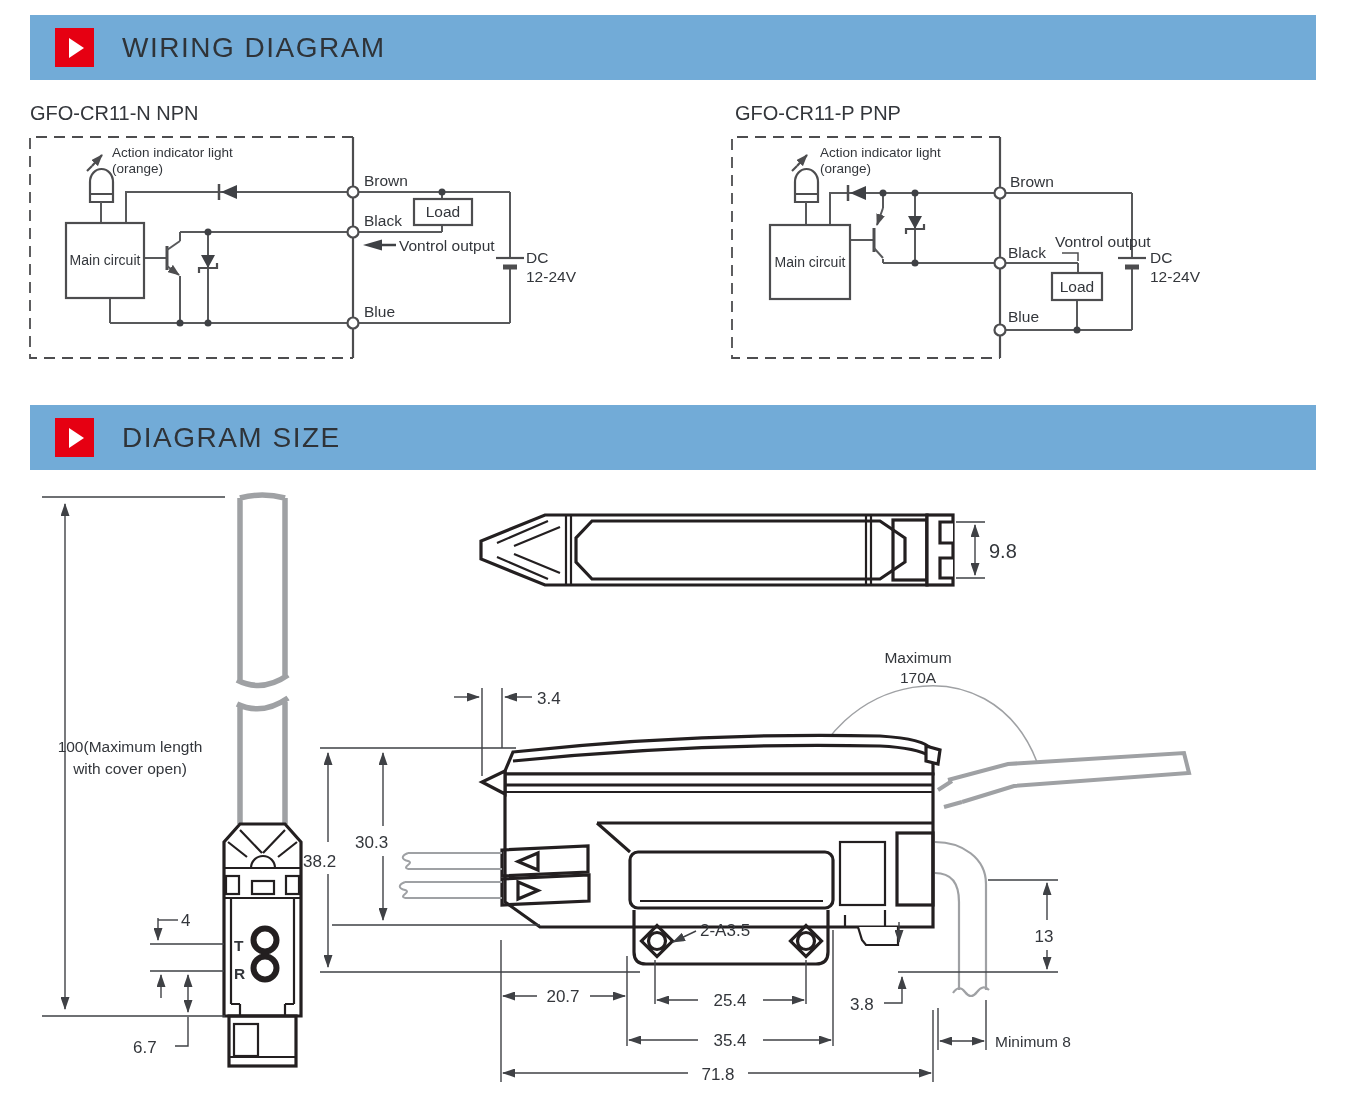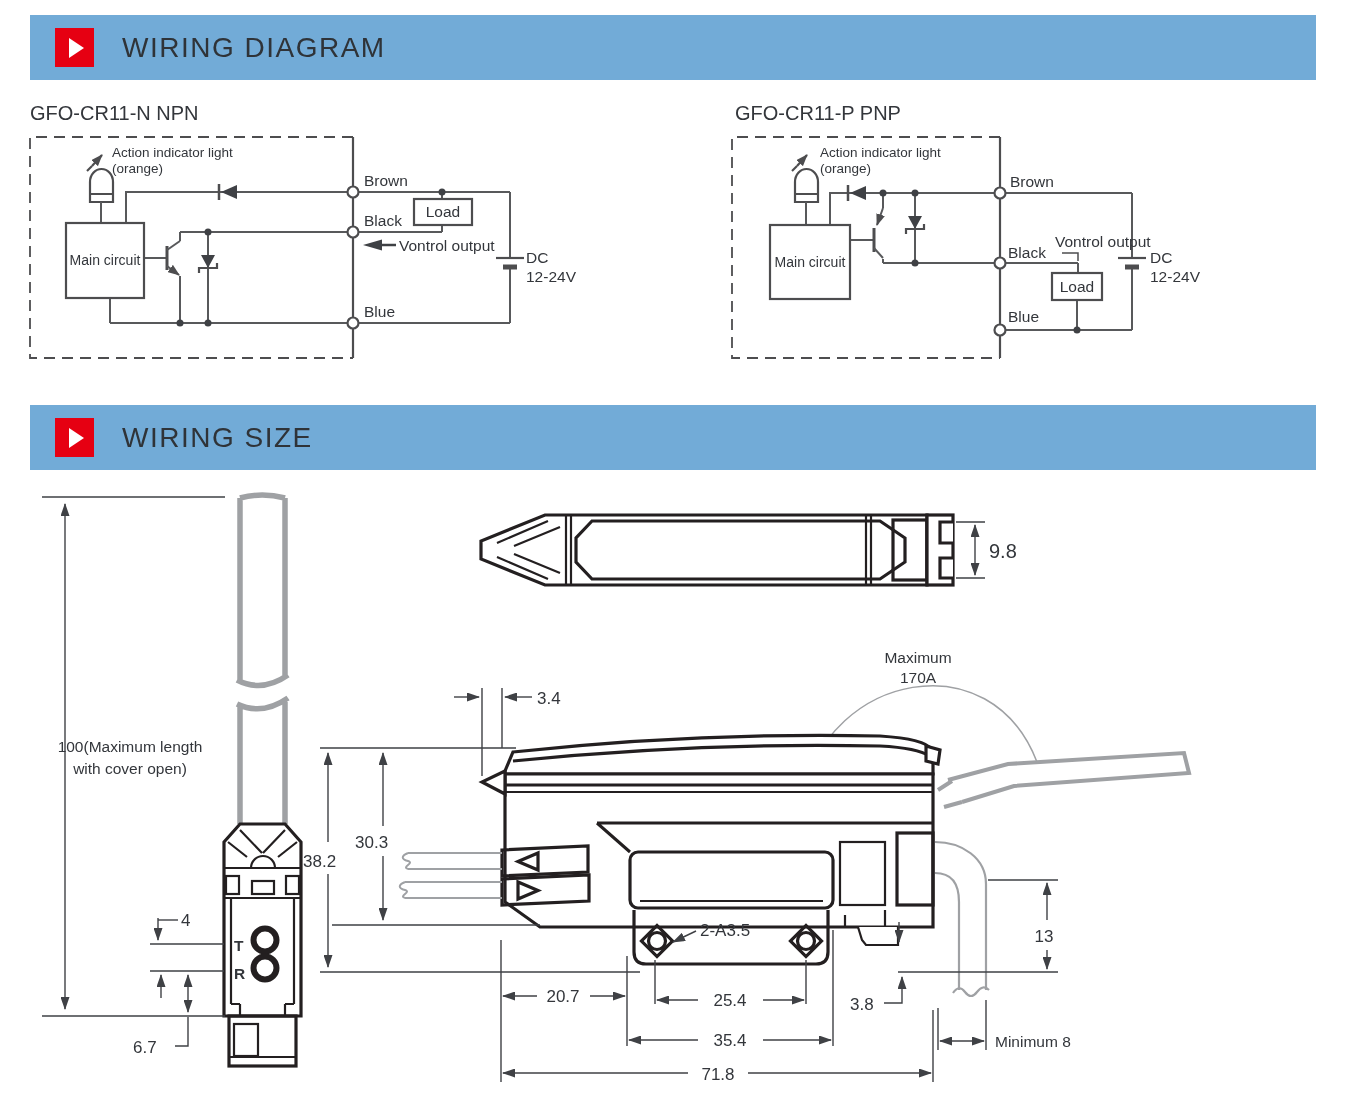--- a/index.html
+++ b/index.html
@@ -174,21 +174,21 @@
     </g>
     <text x="1150" y="173" class="f15">DC</text>
     <text x="1150" y="192" class="f15">12-24V</text>
   </g>
 </svg>
 
 <div class="bar" style="top:405px">
   <div class="chip">
       <div class="tri"></div>
     </div>
-  <div class="bar-title">WIRING SIZE</div>
+  <div class="bar-title">DIAGRAM SIZE</div>
 </div>
 
 <svg style="top:490px" width="1345" height="607" viewBox="0 0 1345 607">
   <defs>
     <marker id="da" markerWidth="13" markerHeight="9" refX="12" refY="4.5" orient="auto-start-reverse" markerUnits="userSpaceOnUse">
       <path d="M0,0 L13,4.5 L0,9 Z" fill="#3f4145"></path>
     </marker>
   </defs>
 
   <g>

